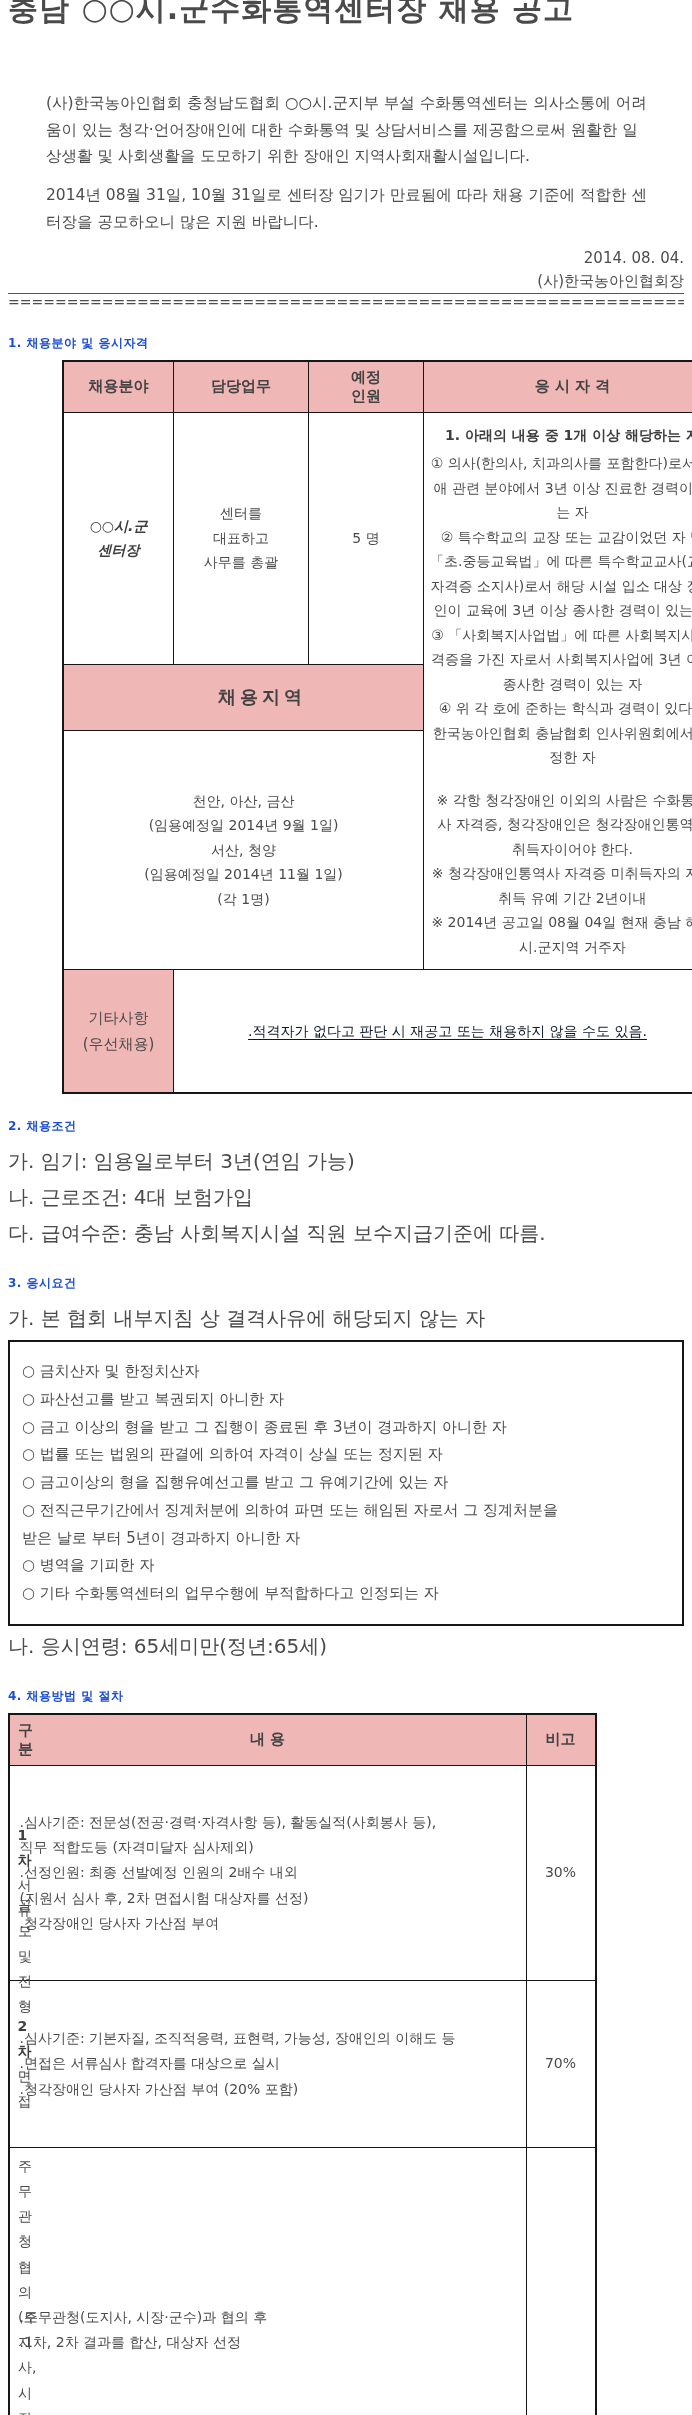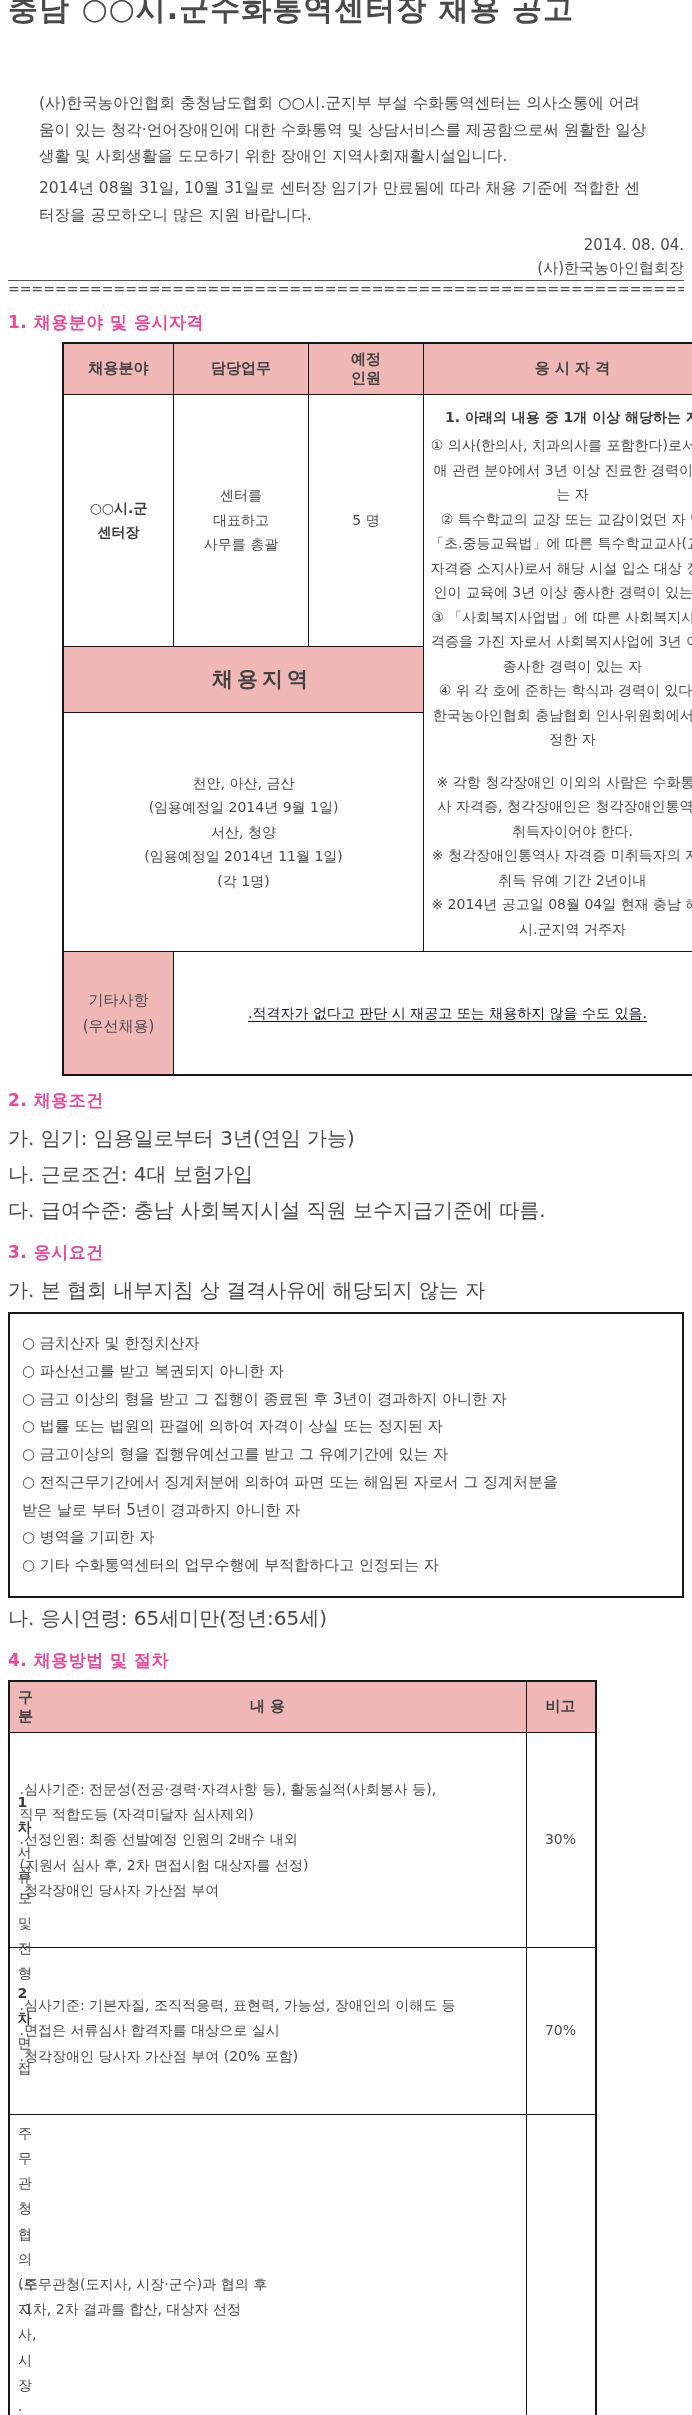--- a/index.html
+++ b/index.html
@@ -11,29 +11,29 @@
   .page{padding:0 8px 40px 8px;}
 
   
   .title-clip{height:38px;overflow:hidden;}
   .doc-title{
     margin:-9px 0 0 0;font-size:30px;font-weight:bold;color:#4a4a4a;
     letter-spacing:1px;white-space:nowrap;line-height:1.2;
   }
 
   .intro{margin:52px 24px 0 26px;font-size:15.5px;line-height:1.72;color:#4c4c4c;}
-  .intro p{margin:5px;}
+  .intro p{margin:12px;}
   .date-block{text-align:right;font-size:15px;color:#4c4c4c;margin:6px 0 0 0;line-height:1.5;}
   .signer-row{border-bottom:1px solid #555;padding-bottom:1px;}
   .equals-line{
     white-space:nowrap;overflow:hidden;font-size:14px;letter-spacing:0;
     color:#4c4c4c;line-height:1.1;margin-top:1px;
   }
 
-  .h2{font-weight:bold;font-size:17px;color:#ec4899;margin:13px 0 8px 0;letter-spacing:0.5px;}
+  .h2{font-weight:bold;font-size:12px;color:#1d4ed8;margin:24px 0 8px 0;letter-spacing:0.5px;}
   .line{font-size:20px;line-height:1.8;color:#4a4a4a;}
   .bold{font-weight:bold;color:#3e3e3e;}
   .red{color:#0f172a;text-decoration:underline;text-underline-offset:3px;}
   .pre{white-space:pre-line;}
 
   table{border-collapse:collapse;border:2px solid #161616;color:#4a4a4a;}
   th,td{border:1px solid #161616;font-size:14px;padding:6px 8px;vertical-align:middle;}
   .pink{background:#f0b7b7;}
   .center{text-align:center;}
   th{font-weight:bold;color:#424242;font-size:15px;}
@@ -92,39 +92,39 @@
   <table class="tbl1">
     <tbody>
         <tr>
       <th class="pink c1 pre">채용분야</th>
       <th class="pink c2 pre">담당업무</th>
       <th class="pink c3 pre">예정
 인원</th>
       <th class="pink c4 pre">응 시 자 격</th>
     </tr>
     <tr>
-      <td class="center pre bold" style="height:180px;">○○시.군
+      <td class="center pre bold" style="height:180px;font-style:italic;">○○시.군
 센터장</td>
       <td class="center pre">센터를
 대표하고
 사무를 총괄</td>
       <td class="center">5 명</td>
       <td class="qual-cell" rowspan="3">
         <div class="qual-title">1. 아래의 내용 중 1개 이상 해당하는 자</div>
         <div class="qual-body pre">① 의사(한의사, 치과의사를 포함한다)로서 장애 관련 분야에서 3년 이상 진료한 경력이 있는 자
 ② 특수학교의 교장 또는 교감이었던 자 및 「초.중등교육법」에 따른 특수학교교사(교사자격증 소지사)로서 해당 시설 입소 대상 장애인이 교육에 3년 이상 종사한 경력이 있는 자
 ③ 「사회복지사업법」에 따른 사회복지사 자격증을 가진 자로서 사회복지사업에 3년 이상 종사한 경력이 있는 자
 ④ 위 각 호에 준하는 학식과 경력이 있다고 한국농아인협회 충남협회 인사위원회에서 인정한 자</div>
         <div class="qual-notes pre">※ 각항 청각장애인 이외의 사람은 수화통역사 자격증, 청각장애인은 청각장애인통역사 취득자이어야 한다.
 ※ 청각장애인통역사 자격증 미취득자의 자격취득 유예 기간 2년이내
 ※ 2014년 공고일 08월 04일 현재 충남 해당 시.군지역 거주자</div>
       </td>
     </tr>
     <tr>
-      <th class="pink center" colspan="3" style="height:38px;font-size:21px;letter-spacing:4px;padding-left:45px;">채용지역</th>
+      <th class="pink center" colspan="3" style="height:38px;font-size:18px;letter-spacing:4px;padding-left:45px;">채용지역</th>
     </tr>
     <tr>
       <td class="center pre region-body" colspan="3">천안, 아산, 금산
 (임용예정일 2014년 9월 1일)
 서산, 청양
 (임용예정일 2014년 11월 1일)
 (각 1명)</td>
     </tr>
     <tr>
       <td class="pink center pre etc-label">기타사항

